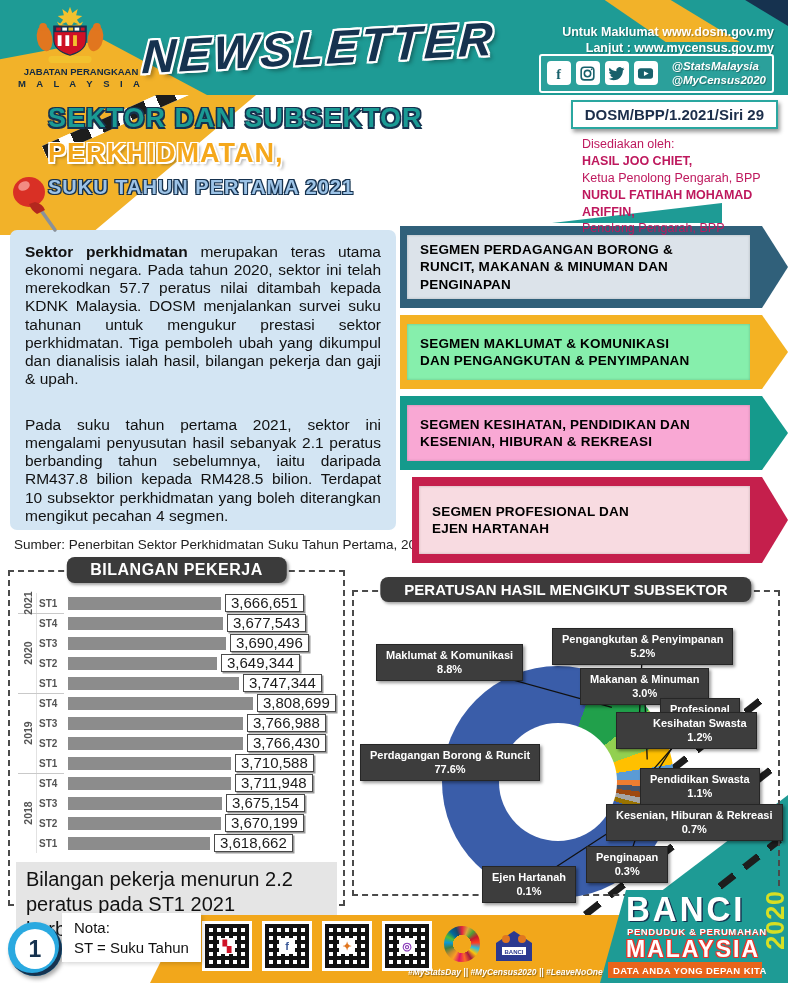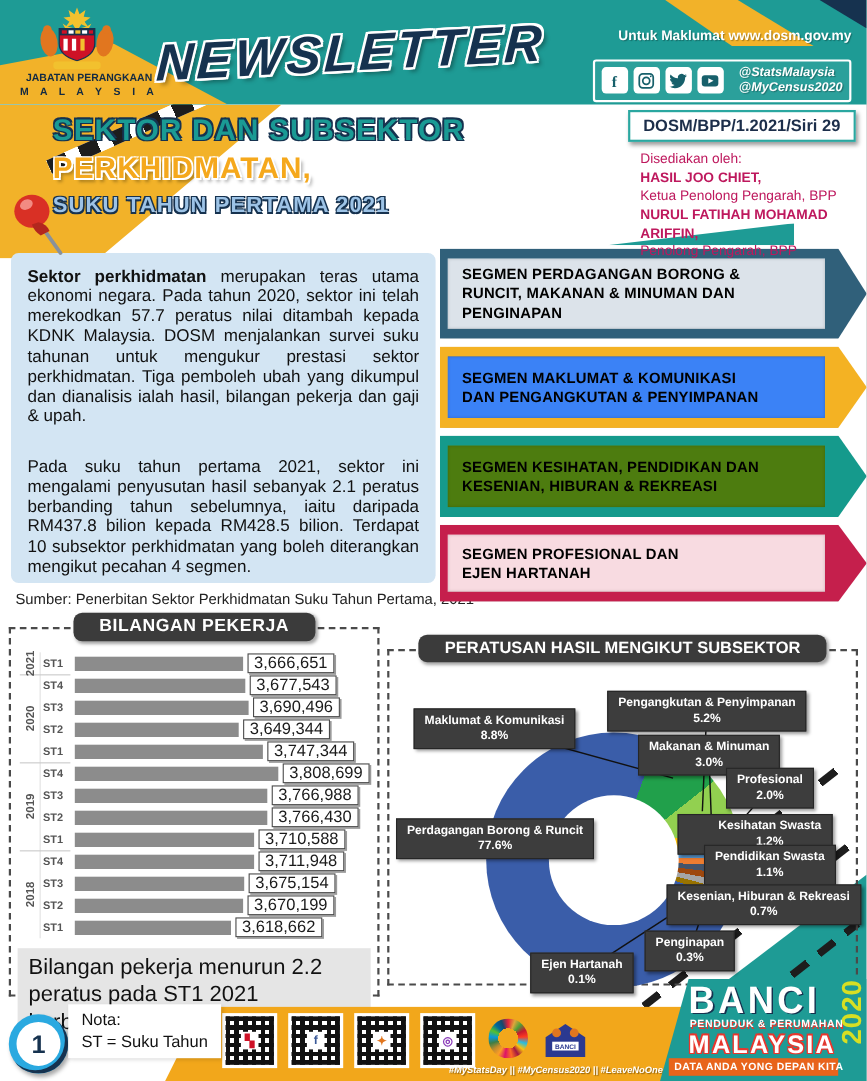--- a/index.html
+++ b/index.html
@@ -172,20 +172,21 @@
     </svg>
     <div class="org-name">
       <div>JABATAN PERANGKAAN</div>
       <div class="l2">M A L A Y S I A</div>
     </div>
 
     <div class="nl-title">NEWSLETTER</div>
 
     <div class="hdr-info">
       <div>Untuk Maklumat  www.dosm.gov.my</div>
+      <div>Lanjut :  www.mycensus.gov.my</div>
     </div>
 
     <div class="social">
       <div class="sq">
         <svg viewBox="0 0 24 24">
             <text x="12" y="19" text-anchor="middle" font-size="18" font-weight="bold" font-family="Liberation Serif, serif" fill="#17606B">f</text>
           </svg>
       </div>
       <div class="sq">
         <svg viewBox="0 0 24 24" fill="none" stroke="#17606B" stroke-width="2">
@@ -247,31 +248,31 @@
 
   <div class="banners">
       <div class="banner" style="height: 82px;">
         <div class="arrow" style="background: rgb(48, 96, 122);"></div>
         <div class="panel" style="background: rgb(220, 227, 234);">
           <div class="txt">SEGMEN PERDAGANGAN BORONG &amp;<br>RUNCIT, MAKANAN &amp; MINUMAN DAN<br>PENGINAPAN</div>
         </div>
       </div>
       <div class="banner" style="height: 74px;">
         <div class="arrow" style="background: rgb(244, 178, 35);"></div>
-        <div class="panel" style="background: #3b82f6;">
+        <div class="panel" style="background: #86efac;">
           <div class="txt">SEGMEN MAKLUMAT &amp; KOMUNIKASI<br>DAN PENGANGKUTAN &amp; PENYIMPANAN</div>
         </div>
       </div>
       <div class="banner" style="height: 74px;">
         <div class="arrow" style="background: rgb(21, 154, 140);"></div>
-        <div class="panel" style="background: #4d7c0f;">
+        <div class="panel" style="background: #f9a8d4;">
           <div class="txt">SEGMEN KESIHATAN, PENDIDIKAN DAN<br>KESENIAN, HIBURAN &amp; REKREASI</div>
         </div>
       </div>
-      <div class="banner" style="height: 70px;">
+      <div class="banner" style="height: 86px; margin-left: 12px;">
         <div class="arrow" style="background: rgb(197, 31, 76);"></div>
         <div class="panel" style="background: rgb(248, 219, 225);">
           <div class="txt">SEGMEN PROFESIONAL DAN<br>EJEN HARTANAH</div>
         </div>
       </div>
     </div>
 
   <div class="teal-wedge"></div>
   <div class="wedge-ladder ladder" style="left:548px; top:862px; width:270px;"></div>
   <div class="wedge-ladder ladder" style="left:583px; top:912px; width:240px;"></div>
@@ -381,21 +382,21 @@
         <div>5.2%</div>
       </div>
       <div class="slice-label" style="left: 226px; top: 76px;">
         <div>Makanan &amp; Minuman</div>
         <div>3.0%</div>
       </div>
       <div class="slice-label" style="left: 306px; top: 106px;">
         <div>Profesional</div>
         <div>2.0%</div>
       </div>
-      <div class="slice-label" style="left: 262px; top: 148px; padding-left: 36px;">
+      <div class="slice-label" style="left: 262px; top: 120px; padding-left: 36px;">
         <div>Kesihatan Swasta</div>
         <div>1.2%</div>
       </div>
       <div class="slice-label" style="left: 286px; top: 176px;">
         <div>Pendidikan Swasta</div>
         <div>1.1%</div>
       </div>
       <div class="slice-label" style="left: 252px; top: 212px;">
         <div>Kesenian, Hiburan &amp; Rekreasi</div>
         <div>0.7%</div>

